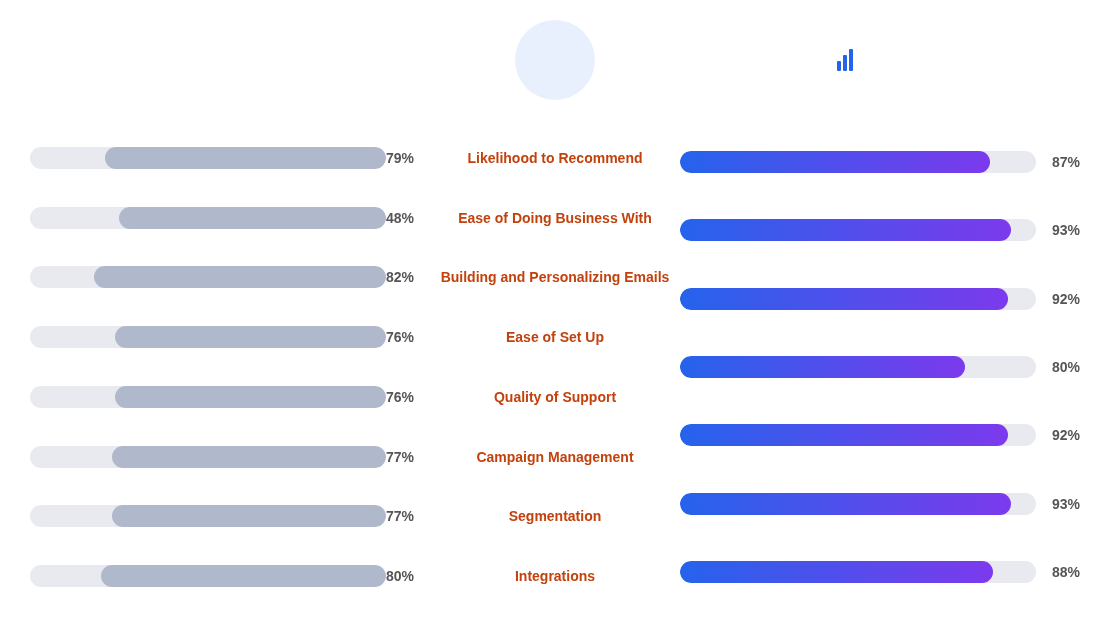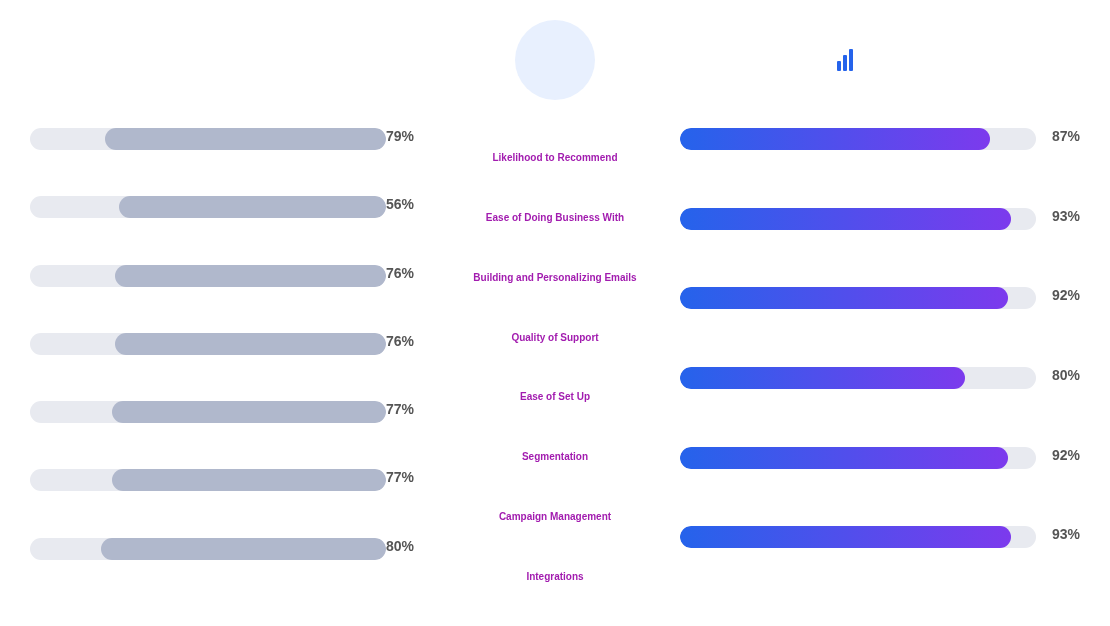--- a/index.html
+++ b/index.html
@@ -118,20 +118,21 @@
     .right-panel {
       flex: 1;
       display: flex;
       flex-direction: column;
       gap: 0;
       padding-left: 10px;
     }
 
     .bar-row {
       display: flex;
+      align-items: center;
       flex: 1;
       min-height: 48px;
     }
 
     .left-bar-row {
       flex-direction: row-reverse;
       justify-content: flex-start;
     }
 
     .right-bar-row {
@@ -171,23 +172,23 @@
       float: right;
     }
 
     .bar-fill-right {
       height: 100%;
       background: linear-gradient(to right, #2563eb, #7c3aed);
       border-radius: 11px;
     }
 
     .center-label {
-      font-size: 10px;
+      font-size: 14px;
       font-weight: 600;
-      color: #a21caf;
+      color: #c2410c;
       text-align: center;
       line-height: 1.3;
       white-space: nowrap;
     }
 
     .center-label-item {
       flex: 1;
       display: flex;
       align-items: center;
       justify-content: center;
@@ -223,26 +224,32 @@
 
 <div class="content" id="content-area">
   <div class="left-panel" id="left-panel">
       <div class="bar-row left-bar-row">
         <span class="percentage-label left-percentage">79%</span>
         <div class="bar-track">
           <div class="bar-fill-left" style="width: 79%;"></div>
         </div>
       </div>
       <div class="bar-row left-bar-row">
-        <span class="percentage-label left-percentage">56%</span>
+        <span class="percentage-label left-percentage">48%</span>
         <div class="bar-track">
           <div class="bar-fill-left" style="width: 75%;"></div>
         </div>
       </div>
       <div class="bar-row left-bar-row">
+        <span class="percentage-label left-percentage">82%</span>
+        <div class="bar-track">
+          <div class="bar-fill-left" style="width: 82%;"></div>
+        </div>
+      </div>
+      <div class="bar-row left-bar-row">
         <span class="percentage-label left-percentage">76%</span>
         <div class="bar-track">
           <div class="bar-fill-left" style="width: 76%;"></div>
         </div>
       </div>
       <div class="bar-row left-bar-row">
         <span class="percentage-label left-percentage">76%</span>
         <div class="bar-track">
           <div class="bar-fill-left" style="width: 76%;"></div>
         </div>
@@ -270,32 +277,32 @@
       <div class="center-label-item">
         <span class="center-label">Likelihood to Recommend</span>
       </div>
       <div class="center-label-item">
         <span class="center-label">Ease of Doing Business With</span>
       </div>
       <div class="center-label-item">
         <span class="center-label">Building and Personalizing Emails</span>
       </div>
       <div class="center-label-item">
+        <span class="center-label">Ease of Set Up</span>
+      </div>
+      <div class="center-label-item">
         <span class="center-label">Quality of Support</span>
       </div>
       <div class="center-label-item">
-        <span class="center-label">Ease of Set Up</span>
+        <span class="center-label">Campaign Management</span>
       </div>
       <div class="center-label-item">
         <span class="center-label">Segmentation</span>
       </div>
       <div class="center-label-item">
-        <span class="center-label">Campaign Management</span>
-      </div>
-      <div class="center-label-item">
         <span class="center-label">Integrations</span>
       </div>
     </div>
   <div class="right-panel" id="right-panel">
       <div class="bar-row right-bar-row">
         <div class="bar-track">
           <div class="bar-fill-right" style="width: 87%;"></div>
         </div>
         <span class="percentage-label right-percentage">87%</span>
       </div>
@@ -322,14 +329,20 @@
           <div class="bar-fill-right" style="width: 92%;"></div>
         </div>
         <span class="percentage-label right-percentage">92%</span>
       </div>
       <div class="bar-row right-bar-row">
         <div class="bar-track">
           <div class="bar-fill-right" style="width: 93%;"></div>
         </div>
         <span class="percentage-label right-percentage">93%</span>
       </div>
+      <div class="bar-row right-bar-row">
+        <div class="bar-track">
+          <div class="bar-fill-right" style="width: 88%;"></div>
+        </div>
+        <span class="percentage-label right-percentage">88%</span>
+      </div>
     </div>
 </div>
 
 </body></html>

